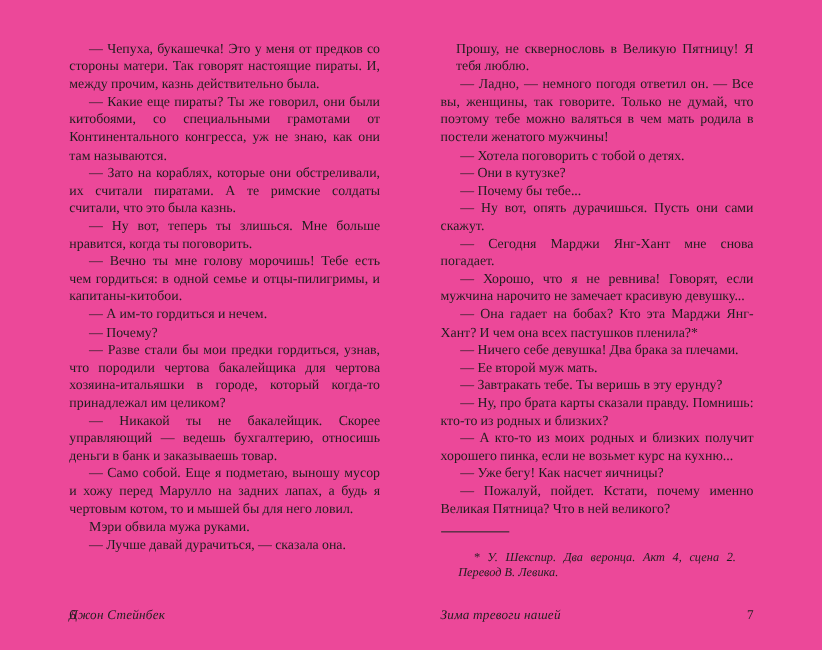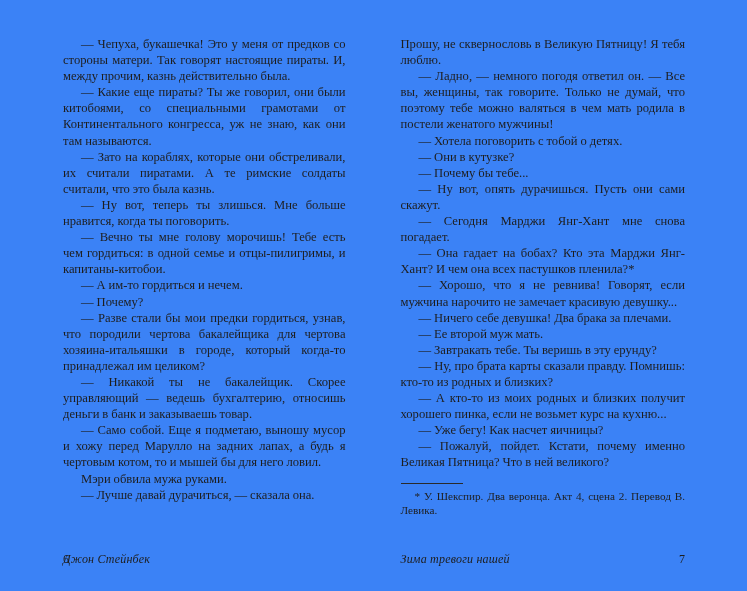--- a/index.html
+++ b/index.html
@@ -11,56 +11,57 @@
     width: 747px;
     height: 591px;
     overflow: hidden;
     font-family: "Liberation Serif", "DejaVu Serif", serif;
     color: #1e1e1e;
   }
   .spread {
     display: flex;
     width: 747px;
     height: 591px;
-    background: #3b82f6;
+    background: #ec4899;
   }
   .page {
     position: relative;
     box-sizing: border-box;
     width: 50%;
     height: 591px;
   }
   .page.left  { padding: 36px 28px 0 63px; }
   .page.right { padding: 36px 62px 0 27px; }
 
   .text-block p {
     margin: 0;
     font-size: 12.6px;
     line-height: 16.1px;
     text-align: justify;
     text-indent: 18px;
     hyphens: auto;
     -webkit-hyphens: auto;
     word-spacing: -0.2px;
   }
-  .text-block p.continuation { text-indent: 0; }
+  .text-block p.continuation { text-indent: 0; margin-left: 14px; }
 
   .footnote-block { margin-top: 12px; }
   .footnote-rule {
     width: 62px;
     border-top: 1px solid #2a2a2a;
     margin: 0 0 5px 0;
   }
   .footnote-block p {
-    margin: 0;
+    margin: 16px;
     font-size: 11.2px;
     line-height: 14.5px;
     text-align: justify;
     text-indent: 14px;
     hyphens: auto;
+    font-style: italic;
   }
 
   .footer {
     position: absolute;
     bottom: 24px;
     height: 16px;
     font-size: 12px;
     line-height: 16px;
   }
   .page.left  .footer { left: 63px; right: 28px; }
@@ -107,22 +108,22 @@
 
   <div class="page right">
     <div class="text-block">
       <p class="continuation">Прошу, не сквернословь в Великую Пятницу! Я тебя люблю.</p>
       <p>— Ладно, — немного погодя ответил он. — Все вы, женщины, так говорите. Только не думай, что поэтому тебе можно валяться в чем мать родила в постели женатого мужчины!</p>
       <p>— Хотела поговорить с тобой о детях.</p>
       <p>— Они в кутузке?</p>
       <p>— Почему бы тебе...</p>
       <p>— Ну вот, опять дурачишься. Пусть они сами скажут.</p>
       <p>— Сегодня Марджи Янг-Хант мне снова погадает.</p>
+      <p>— Хорошо, что я не ревнива! Говорят, если мужчина нарочито не замечает красивую девушку...</p>
       <p>— Она гадает на бобах? Кто эта Марджи Янг-Хант? И чем она всех пастушков пленила?*</p>
-      <p>— Хорошо, что я не ревнива! Говорят, если мужчина нарочито не замечает красивую девушку...</p>
       <p>— Ничего себе девушка! Два брака за плечами.</p>
       <p>— Ее второй муж мать.</p>
       <p>— Завтракать тебе. Ты веришь в эту ерунду?</p>
       <p>— Ну, про брата карты сказали правду. Помнишь: кто-то из родных и близких?</p>
       <p>— А кто-то из моих родных и близких получит хорошего пинка, если не возьмет курс на кухню...</p>
       <p>— Уже бегу! Как насчет яичницы?</p>
       <p>— Пожалуй, пойдет. Кстати, почему именно Великая Пятница? Что в ней великого?</p>
     </div>
     <div class="footnote-block">
       <div class="footnote-rule"></div>

